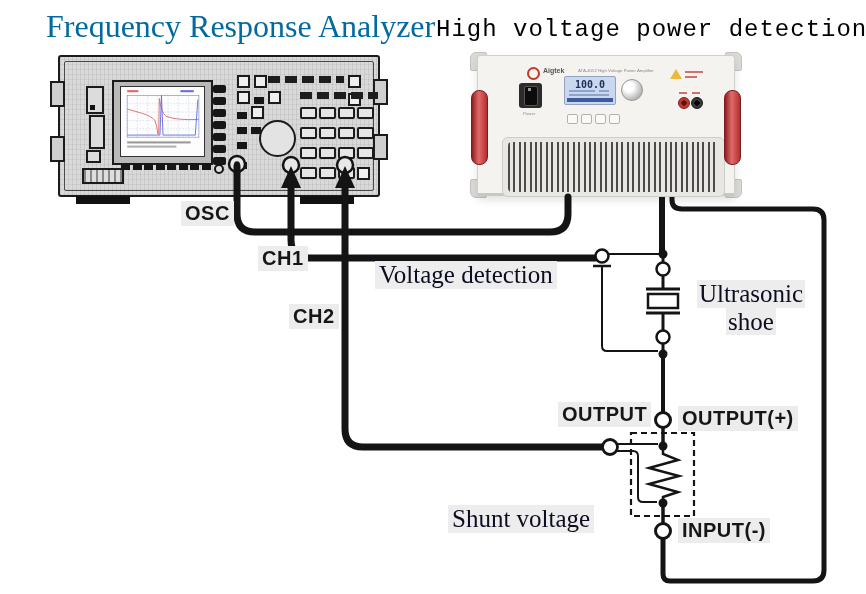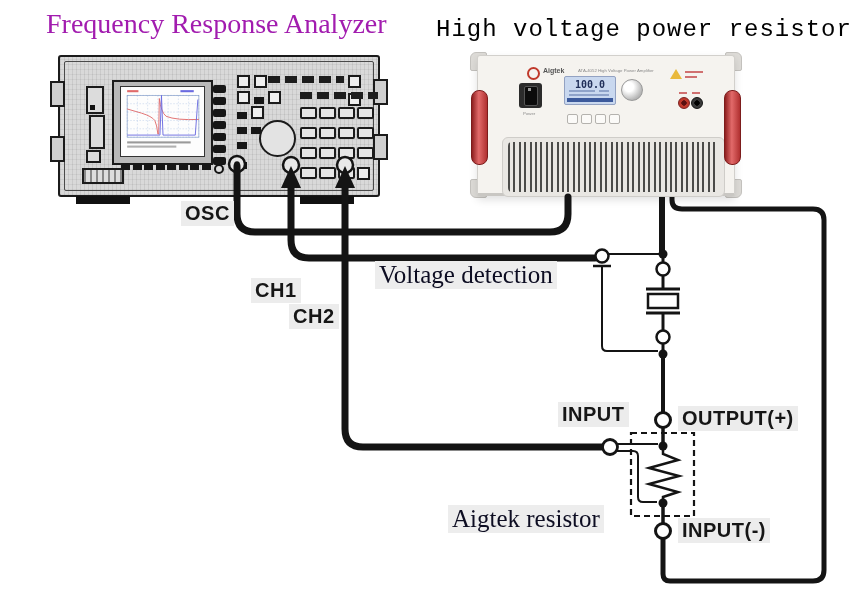--- a/index.html
+++ b/index.html
@@ -1,21 +1,21 @@
 <!DOCTYPE html>
 <html><head>
 <meta charset="utf-8">
 <style>
   html,body{margin:0;padding:0;background:#fff;}
   .stage{position:relative;width:866px;height:594px;background:#ffffff;overflow:hidden;
          font-family:"Liberation Sans",sans-serif;}
   .abs{position:absolute;}
 
   
-  .title-serif{font-family:"Liberation Serif",serif;font-size:28px;color:#a21caf;white-space:nowrap;}
+  .title-serif{font-family:"Liberation Serif",serif;font-size:32px;color:#0369a1;white-space:nowrap;}
   .title-mono{font-family:"Liberation Mono",monospace;font-size:24px;letter-spacing:1px;color:#000;white-space:nowrap;}
 
   
   .annot{font-family:"Liberation Serif",serif;font-size:25px;color:#0d0d22;background:#ededed;
          padding:0 4px;white-space:nowrap;line-height:1.1;}
   .port-label{font-family:"Liberation Sans",sans-serif;font-weight:700;font-size:20px;color:#161616;
               background:#ececec;padding:1px 4px;white-space:nowrap;letter-spacing:0.5px;}
 
   
   .fra{left:58px;top:55px;width:318px;height:138px;background:#d9d9d9;border:2.5px solid #1b1b1b;
@@ -64,21 +64,21 @@
   .warn-tri{position:absolute;width:0;height:0;border-left:6px solid rgba(0,0,0,0);
             border-right:6px solid rgba(0,0,0,0);border-bottom:10px solid #e9b93c;}
   .redline{position:absolute;height:2px;background:#d07070;}
 </style>
 </head>
 <body>
 
 <div class="stage">
 
   <div class="abs title-serif" style="left:46px;top:8px;">Frequency Response Analyzer</div>
-  <div class="abs title-mono" style="left:436px;top:16px;">High voltage power resistor</div>
+  <div class="abs title-mono" style="left:436px;top:16px;">High voltage power detection</div>
 
   <div class="abs fra">
     <div class="fra-inner"></div>
 
     <div class="abs ear" style="left:-10px;top:24px;"></div>
     <div class="abs ear" style="left:-10px;top:79px;"></div>
     <div class="abs ear" style="right:-10px;top:22px;"></div>
     <div class="abs ear" style="right:-10px;top:77px;"></div>
     <div class="abs foot" style="left:16px;bottom:-9px;width:54px;"></div>
     <div class="abs foot" style="left:240px;bottom:-9px;width:54px;"></div>
@@ -267,22 +267,26 @@
     </g>
 
     <g stroke="#141414" fill="none">
       <path d="M617,444 H658" stroke-width="2"></path>
       <path d="M616,451 H633 Q638,451 638,456 V497 Q638,502 643,502 H657" stroke-width="2"></path>
     </g>
     <circle cx="610" cy="447" r="7.5" fill="#fff" stroke="#141414" stroke-width="2.8"></circle>
   </svg>
 
   <div class="abs port-label" style="left:181px;top:201px;z-index:6;">OSC</div>
-  <div class="abs port-label" style="left:251px;top:246px;z-index:6;margin-top:32px;">CH1</div>
+  <div class="abs port-label" style="left:258px;top:246px;z-index:6;">CH1</div>
   <div class="abs port-label" style="left:289px;top:304px;z-index:6;">CH2</div>
-  <div class="abs port-label" style="left:558px;top:402px;z-index:6;">INPUT</div>
+  <div class="abs port-label" style="left:558px;top:402px;z-index:6;">OUTPUT</div>
   <div class="abs port-label" style="left:678px;top:406px;z-index:6;">OUTPUT(+)</div>
   <div class="abs annot" style="left:375px;top:261px;z-index:6;">Voltage detection</div>
 
   <div class="abs port-label" style="left:678px;top:518px;z-index:6;">INPUT(-)</div>
-  <div class="abs annot" style="left:448px;top:505px;z-index:6;">Aigtek resistor</div>
+  <div class="abs annot" style="left:448px;top:505px;z-index:6;">Shunt voltage</div>
+  <div class="abs" style="left:686px;top:280px;z-index:6;width:130px;text-align:center;">
+    <div class="annot" style="display:inline-block;padding:0 2px;">Ultrasonic</div><br>
+    <div class="annot" style="display:inline-block;padding:0 2px;">shoe</div>
+  </div>
 
 </div>
 
 </body></html>

